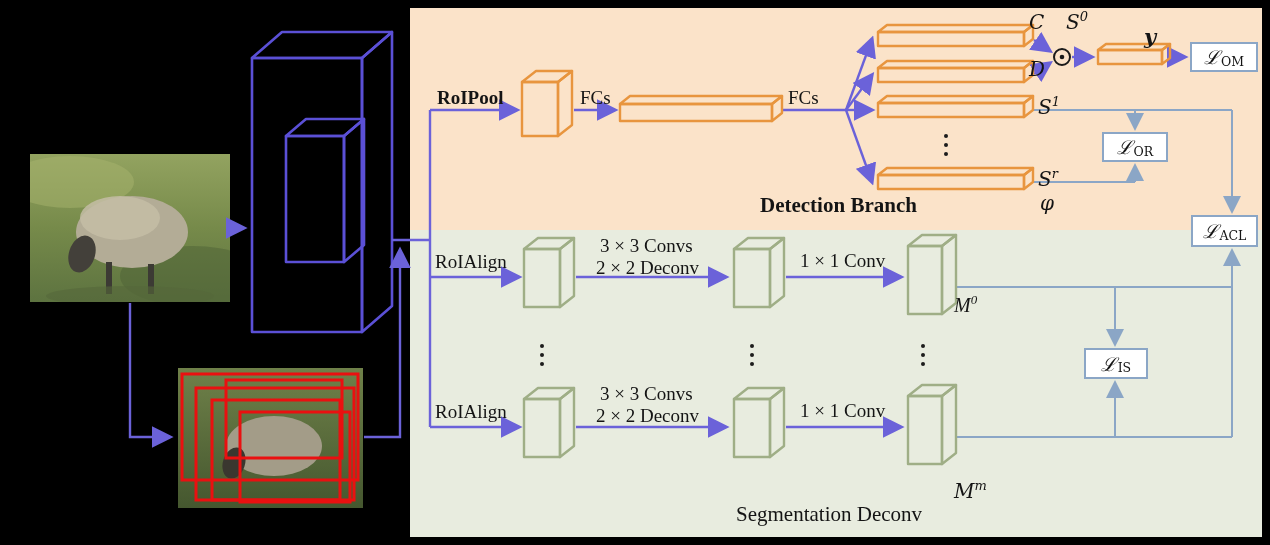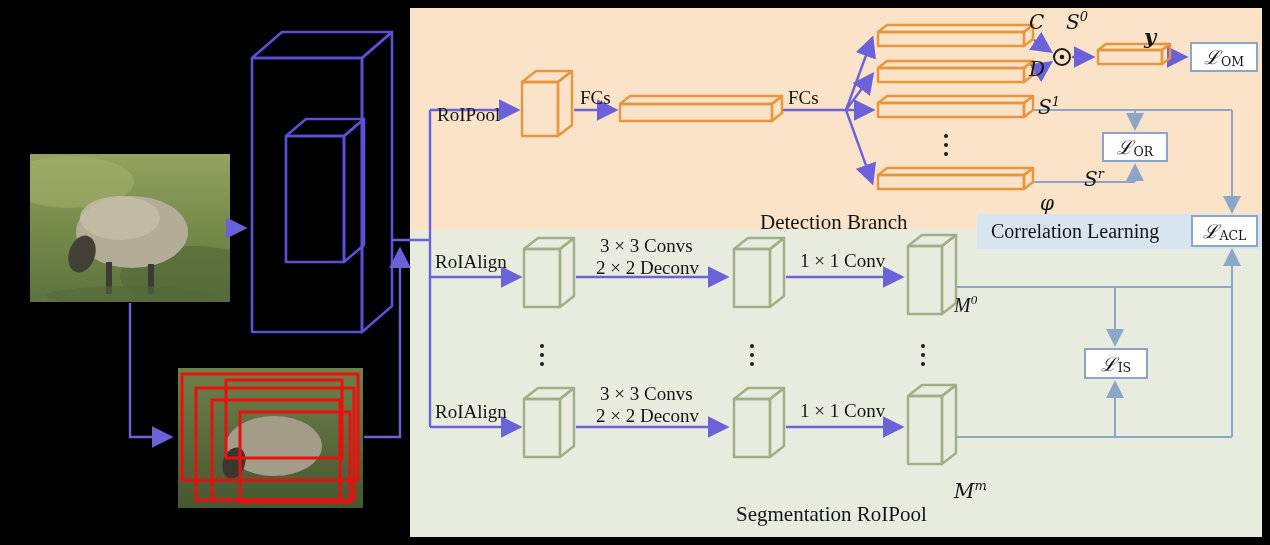--- a/index.html
+++ b/index.html
@@ -37,23 +37,20 @@
   .fills{fill:var(--line-steel,#8ba6c6);}
   .redbox{stroke:var(--proposal-red,#ea1010);stroke-width:3;fill:none;}
 </style>
 </head>
 <body>
 
 <div id="canvas">
 
   <div id="panel-detection" class="panel"></div>
   <div id="panel-segmentation" class="panel"></div>
-  <div id="panel-correlation" class="panel">
-    <span>Correlation Learning</span>
-  </div>
 
   <svg class="layer" style="left:30px;top:154px;" width="200" height="148" viewBox="0 0 200 148">
     <defs>
       <linearGradient id="grass1" x1="0" y1="0" x2="0" y2="1">
         <stop offset="0" stop-color="#93a360"></stop>
           <stop offset="0.5" stop-color="#768a4a"></stop>
           <stop offset="1" stop-color="#5d7340"></stop>
       </linearGradient>
     </defs>
     <rect width="200" height="148" fill="url(#grass1)"></rect>
@@ -210,47 +207,47 @@
       <polygon class="green" points="734,399 748,388 784,388 770,399"></polygon>
       <polygon class="green" points="770,399 784,388 784,446 770,457"></polygon>
     </g>
     <g>
       <polygon class="green" points="908,396 942,396 942,464 908,464"></polygon>
       <polygon class="green" points="908,396 922,385 956,385 942,396"></polygon>
       <polygon class="green" points="942,396 956,385 956,453 942,464"></polygon>
     </g>
   </svg>
 
-  <div class="label" style="left:437px;top:105px;">RoIPool</div>
+  <div class="label" style="left:437px;top:88px;font-weight:bold;">RoIPool</div>
   <div class="label" style="left:580px;top:88px;">FCs</div>
   <div class="label" style="left:788px;top:88px;">FCs</div>
 
   <div class="label math" style="left:1029px;top:11px;font-size:20px;">C</div>
   <div class="label math" style="left:1066px;top:10px;font-size:20px;text-align:center;"><span>S</span><sup>0</sup></div>
   <div class="label math" style="left:1029px;top:58px;font-size:20px;">D</div>
   <div class="label math" style="left:1038px;top:95px;font-size:20px;"><span>S</span><sup>1</sup></div>
-  <div class="label math" style="left:1084px;top:167px;font-size:20px;"><span>S</span><sup>r</sup></div>
+  <div class="label math" style="left:1038px;top:167px;font-size:20px;"><span>S</span><sup>r</sup></div>
   <div class="label math" style="left:1040px;top:192px;font-size:20px;">φ</div>
   <div class="label boldy" style="left:1144px;top:25px;">y</div>
 
-  <div class="label title" style="left:760px;top:211px;">Detection Branch</div>
+  <div class="label title" style="left:760px;top:194px;font-weight:bold;">Detection Branch</div>
 
   <div class="label" style="left:435px;top:252px;">RoIAlign</div>
   <div class="label" style="left:600px;top:236px;">3 × 3 Convs</div>
   <div class="label" style="left:596px;top:258px;">2 × 2 Deconv</div>
   <div class="label" style="left:800px;top:251px;">1 × 1 Conv</div>
   <div class="label math" style="left:954px;top:293px;font-size:20px;font-family:Liberation Serif, serif;"><span>M</span><sup>0</sup></div>
 
   <div class="label" style="left:435px;top:402px;">RoIAlign</div>
   <div class="label" style="left:600px;top:384px;">3 × 3 Convs</div>
   <div class="label" style="left:596px;top:406px;">2 × 2 Deconv</div>
   <div class="label" style="left:800px;top:401px;">1 × 1 Conv</div>
   <div class="label math" style="left:954px;top:443px;font-size:20px;margin-top:36px;"><span>M</span><sup>m</sup></div>
 
-  <div class="label title" style="left:736px;top:503px;">Segmentation RoIPool</div>
+  <div class="label title" style="left:736px;top:503px;">Segmentation Deconv</div>
 
   <div class="lossbox" style="left:1190px;top:42px;width:68px;height:30px;">
     <span class="lsym">ℒ</span>
       <span class="lsub">OM</span>
   </div>
   <div class="lossbox" style="left:1102px;top:132px;width:66px;height:30px;">
     <span class="lsym">ℒ</span>
       <span class="lsub">OR</span>
   </div>
   <div class="lossbox" style="left:1191px;top:215px;width:67px;height:32px;">

